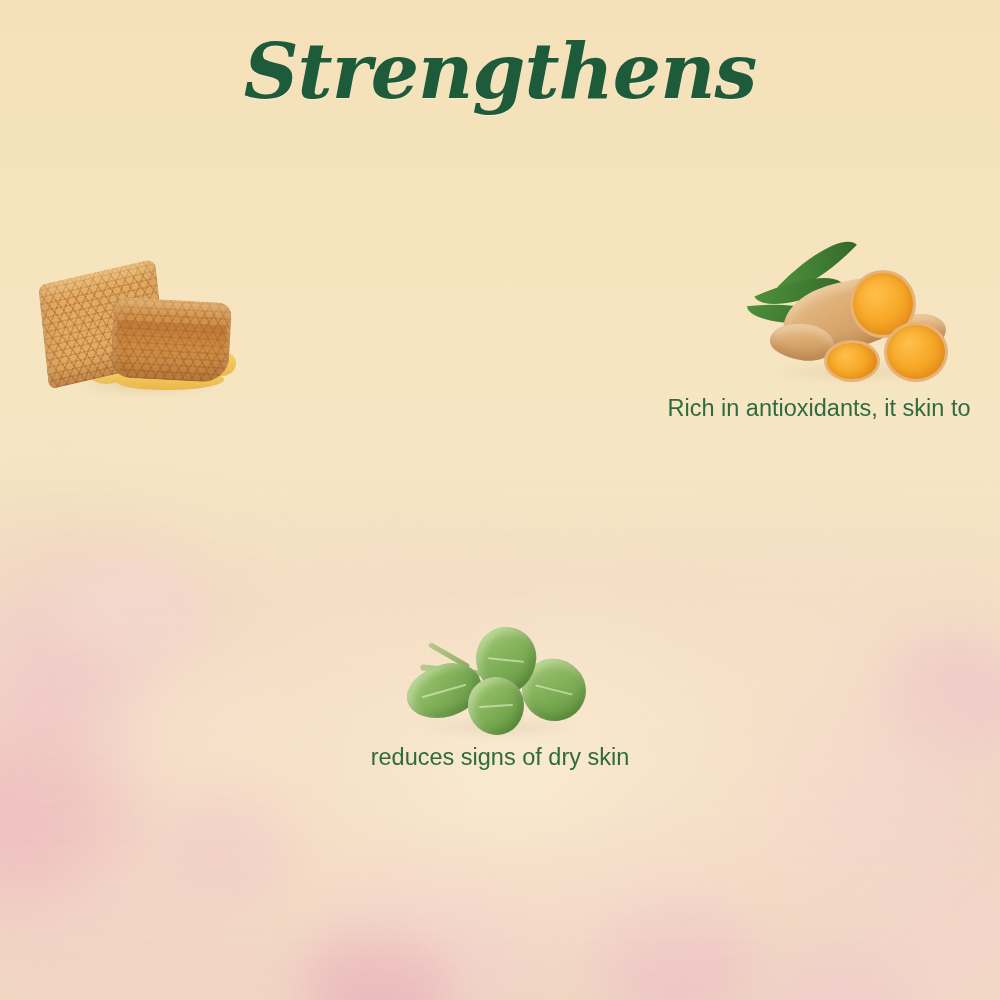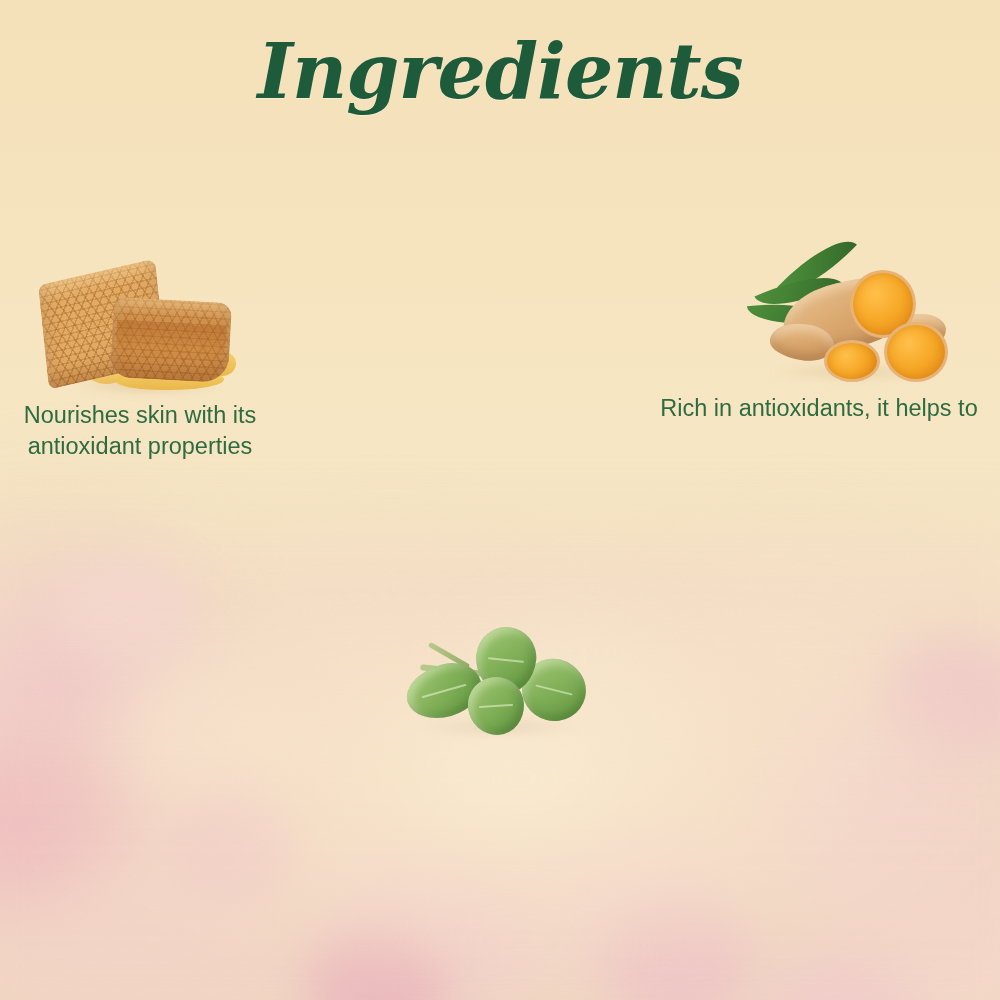--- a/index.html
+++ b/index.html
@@ -362,57 +362,53 @@
     <div class="blob soft" style="left:830px;  top:860px;  width:230px; height:180px; background:#f6e2c8;"></div>
     <div class="blob tight" style="left:880px; top:640px;  width:150px; height:120px; background:#efcac6;"></div>
     <div class="blob soft" style="left:0px;    top:940px;  width:300px; height:150px; background:#f3dcc0;"></div>
     <div class="blob" style="left:420px;  top:700px;  width:170px; height:130px; background:#f9eed8;"></div>
     <div class="blob tight" style="left:60px;  top:560px;  width:140px; height:100px; background:#f4d9cd;"></div>
     <div class="blob tight" style="left:760px; top:960px;  width:160px; height:110px; background:#f1d0cc;"></div>
   </div>
   <div class="pink-veil"></div>
   <div class="cream-veil"></div>
 
-  <div class="title">Ingredients</div>
+  <div class="title">Strengthens</div>
 
   <div class="card" id="card-honey">
     <div class="card-art">
       <div class="honeycomb">
         <div class="comb-shadow"></div>
         <div class="honey-drip" id="drip-left"></div>
         <div class="honey-drip" id="drip-pool"></div>
         <div class="honey-drip" id="drip-right"></div>
         <div class="comb-slab" id="comb-back"></div>
         <div class="comb-slab" id="comb-front"></div>
         <div id="comb-front-rim"></div>
       </div>
-    </div>
-    <div class="card-desc">
-      <div>Nourishes skin with its</div>
-      <div>antioxidant properties</div>
     </div>
   </div>
 
   <div class="card" id="card-turmeric">
     <div class="card-art">
       <div class="turmeric">
         <div class="turmeric-shadow"></div>
         <div class="tleaf" id="tleaf-1"></div>
         <div class="tleaf" id="tleaf-2"></div>
         <div class="tleaf" id="tleaf-3"></div>
         <div class="rhizome" id="rhizome-small"></div>
         <div class="rhizome" id="rhizome-main"></div>
         <div class="rhizome" id="rhizome-stub"></div>
         <div class="tslice" id="tslice-big"></div>
         <div class="tslice" id="tslice-mid"></div>
         <div class="tslice" id="tslice-small"></div>
       </div>
     </div>
     <div class="card-desc">
-      <div>Rich in antioxidants, it helps to</div>
+      <div>Rich in antioxidants, it skin to</div>
     </div>
   </div>
 
   <div class="card" id="card-arjun">
     <div class="card-art">
       <div class="arjun">
         <div class="arjun-shadow"></div>
         <div class="stem" id="stem-main"></div>
         <div class="stem" id="stem-up"></div>
         <div class="pod" id="pod-left">
@@ -423,16 +419,17 @@
           </div>
         <div class="pod" id="pod-top">
             <div class="pod-vein"></div>
           </div>
         <div class="pod" id="pod-mid">
             <div class="pod-vein"></div>
           </div>
       </div>
     </div>
     <div class="card-desc">
+      <div>reduces signs of dry skin</div>
     </div>
   </div>
 
 </div>
 
 </body></html>

